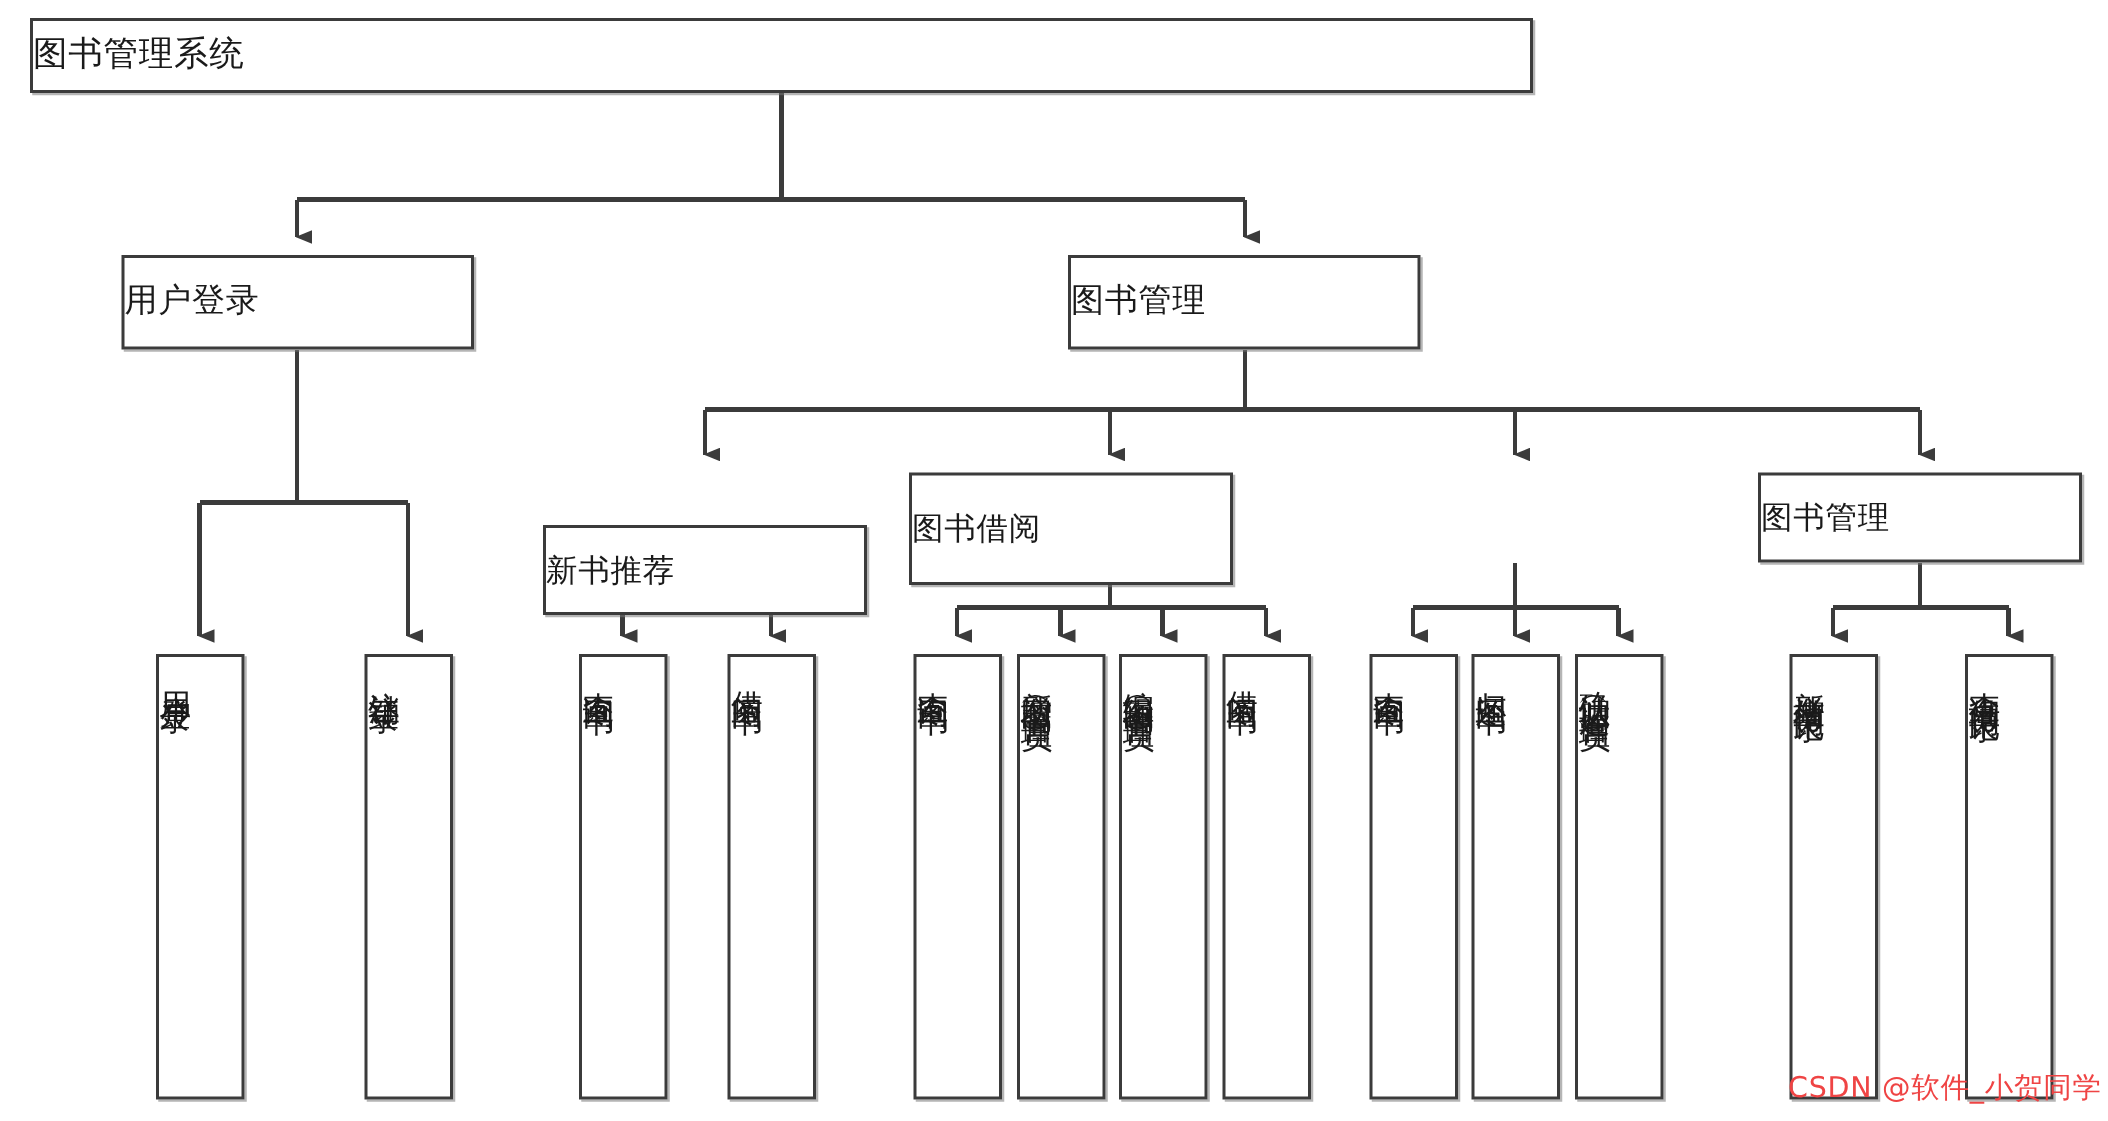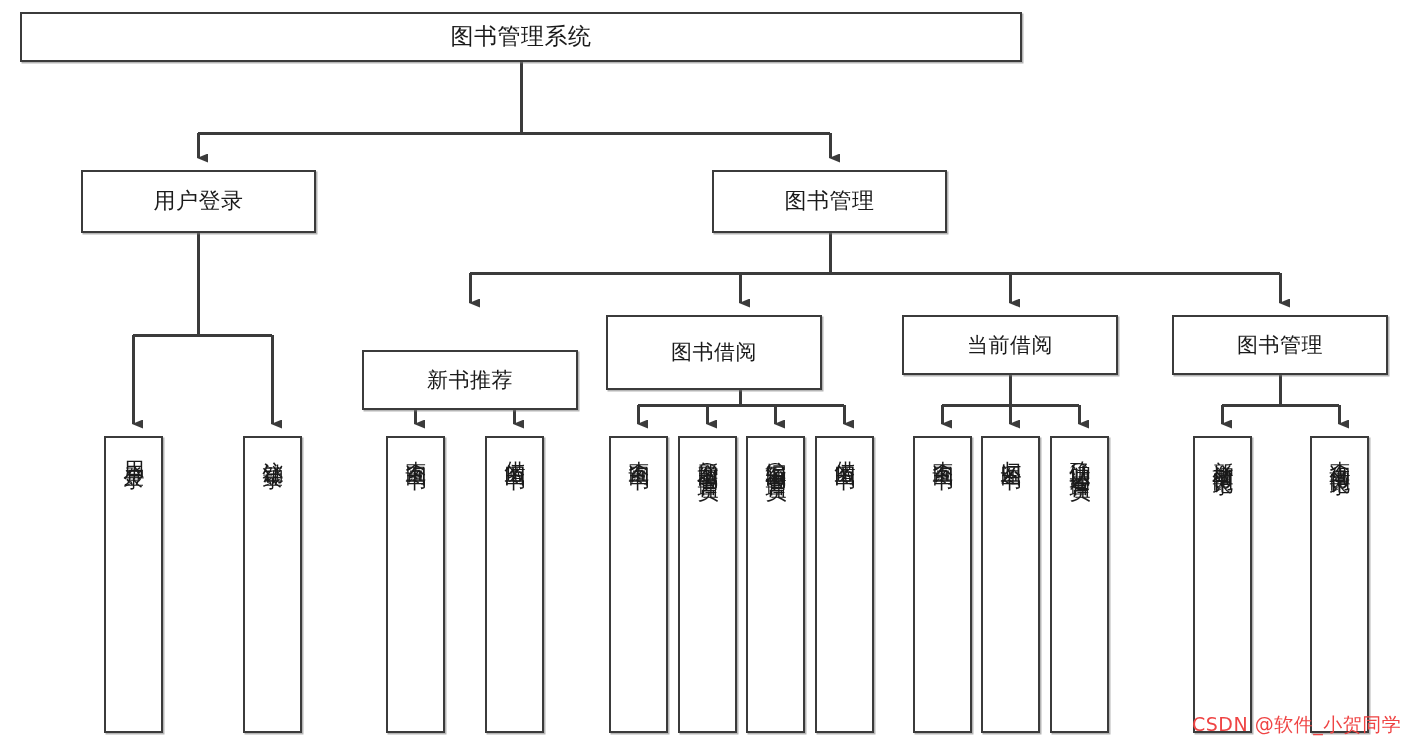--- a/index.html
+++ b/index.html
@@ -26,21 +26,20 @@
     width: 1405px;
     height: 747px;
   }
   .node-box {
     position: absolute;
     box-sizing: border-box;
     border: 2px solid #3b3b3b;
     background: #ffffff;
     display: flex;
     align-items: center;
-    justify-content: center;
     box-shadow: 1.5px 1.5px 0 rgba(120,120,120,0.55);
   }
   .node-label {
     color: #1a1a1a;
     letter-spacing: 0.5px;
     line-height: 1.28;
     text-align: center;
     white-space: pre-wrap;
   }
   .level-1 .node-label { font-size: 23px; }
@@ -131,23 +130,20 @@
   <div class="node-box level-2" style="left:712px; top:170px; width:235px; height:63px;">
     <span class="node-label">图书管理</span>
   </div>
 
   <div class="node-box level-3" style="left:362px; top:315px; width:216px; height:60px;margin-top:35px;">
     <span class="node-label">新书推荐</span>
   </div>
   <div class="node-box level-3" style="left:606px; top:315px; width:216px; height:75px;">
     <span class="node-label">图书借阅</span>
   </div>
-  <div class="node-box level-3" style="left:902px; top:315px; width:216px; height:60px;">
-    <span class="node-label">当前借阅</span>
-  </div>
   <div class="node-box level-3" style="left:1172px; top:315px; width:216px; height:60px;">
     <span class="node-label">图书管理</span>
   </div>
 
   <div class="node-box leaf" style="left:104px; top:436px; width:59px; height:297px;">
     <span class="node-label">用户登录</span>
   </div>
   <div class="node-box leaf" style="left:243px; top:436px; width:59px; height:297px;">
     <span class="node-label">注销登录</span>
   </div>

